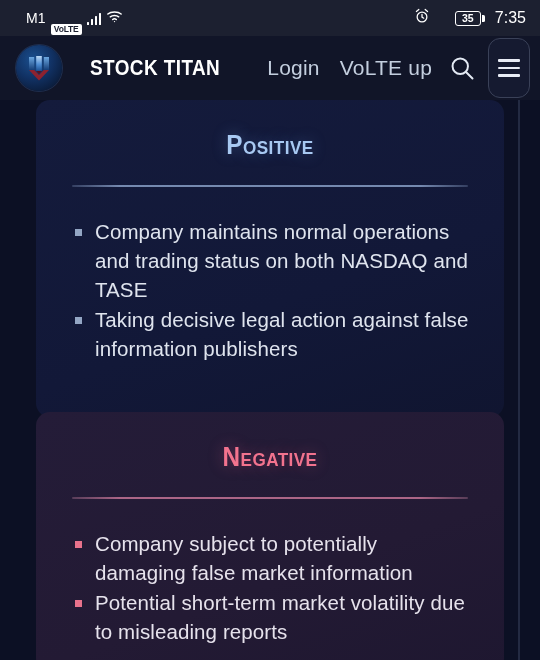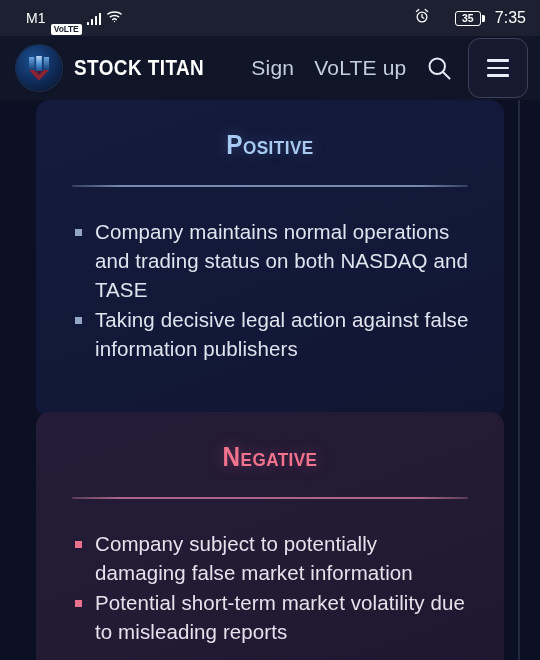--- a/index.html
+++ b/index.html
@@ -120,21 +120,21 @@
     background: #111528;
     display: flex;
     align-items: center;
     padding: 0 10px 0 16px;
     box-sizing: border-box;
     gap: 0;
   }
   .brand {
     display: flex;
     align-items: center;
-    gap: 12px;
+    gap: 28px;
     flex: 0 0 auto;
   }
   .logo-circle {
     width: 46px;
     height: 46px;
     border-radius: 50%;
     background: radial-gradient(circle at 38% 32%, #1a4f8f 0%, #113163 45%, #071023 100%);
     display: flex;
     align-items: center;
     justify-content: center;
@@ -345,21 +345,21 @@
           <rect x="12.2" y="3" width="5.6" height="15" fill="url(#lg1)"></rect>
           <rect x="19.8" y="4" width="5.2" height="13.5" fill="url(#lg2)"></rect>
           <path d="M5 17 L15 27.5 L25 17 L19.8 17 L15 22 L10.2 17 Z" fill="#8e2230"></path>
           <path d="M12.2 18 L15 21 L17.8 18 Z" fill="#5a1220"></path>
         </svg>
       </span>
       <span class="brand-name">STOCK TITAN</span>
     </div>
 
     <div class="nav-links">
-      <span class="nav-link">Sign</span>
+      <span class="nav-link">Login</span>
       <span class="nav-link">VoLTE up</span>
     </div>
 
     <div class="search-btn">
       <svg width="28" height="28" viewBox="0 0 24 24" fill="none" stroke="#e4eaf4" stroke-width="1.7" stroke-linecap="round">
         <circle cx="10.5" cy="10.5" r="6.6"></circle>
         <path d="M15.4 15.4 L21 21"></path>
       </svg>
     </div>
 

